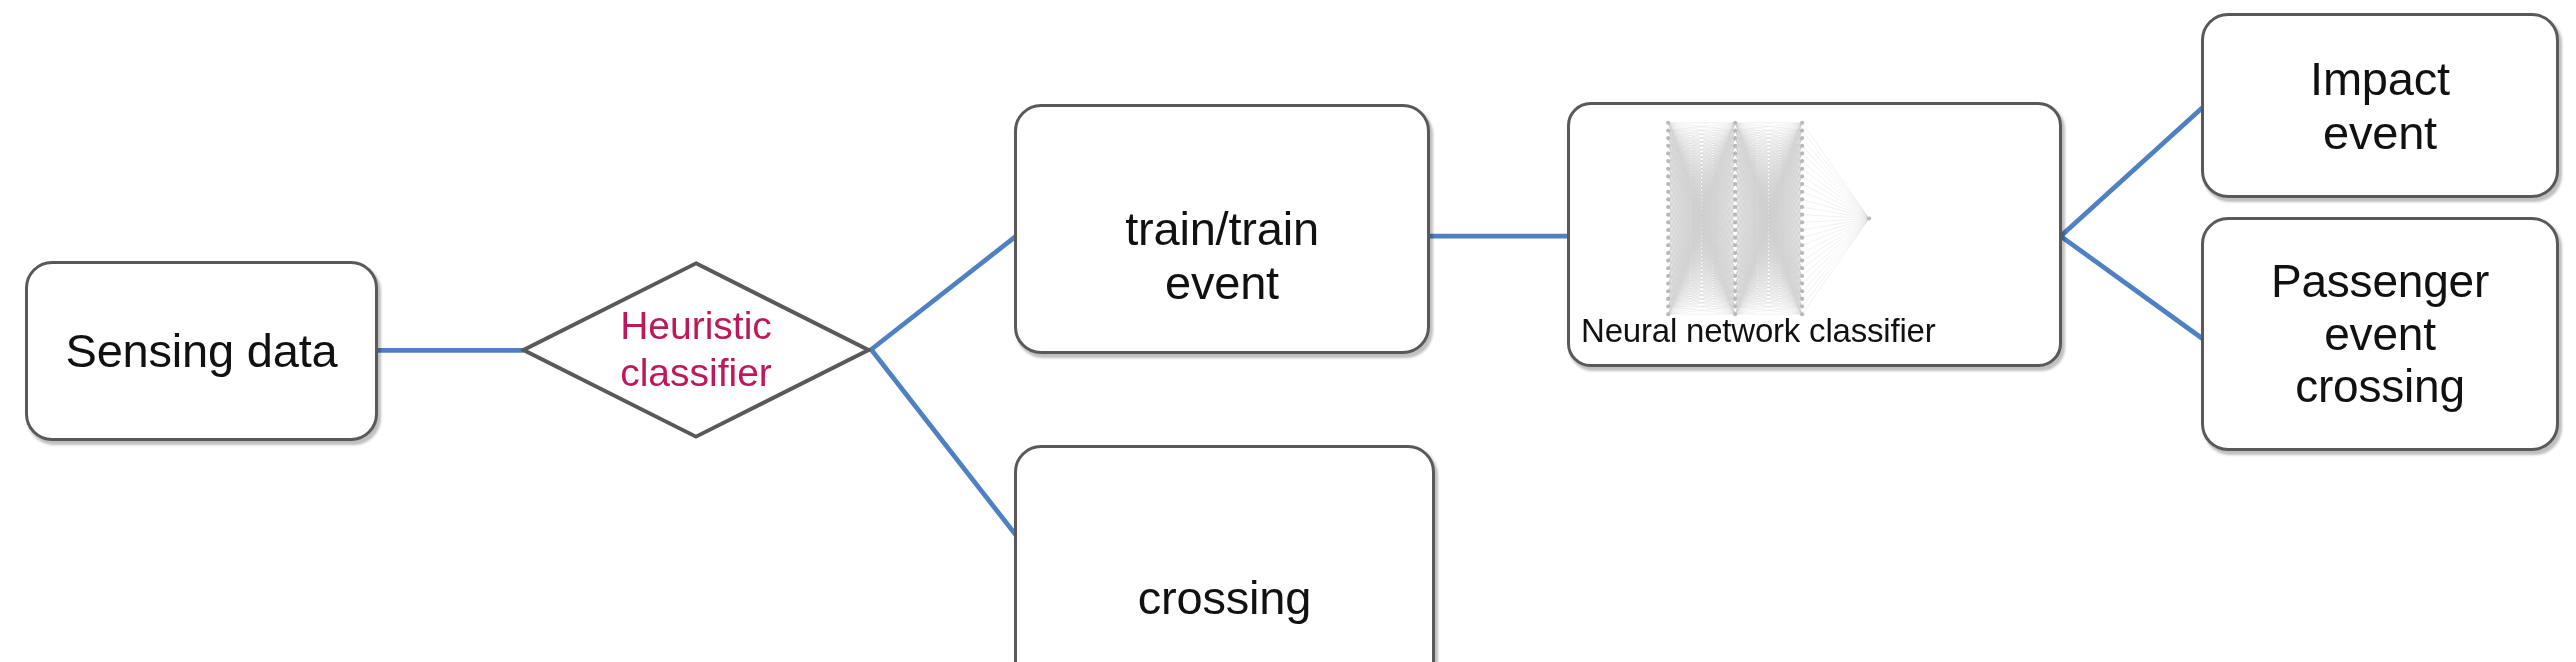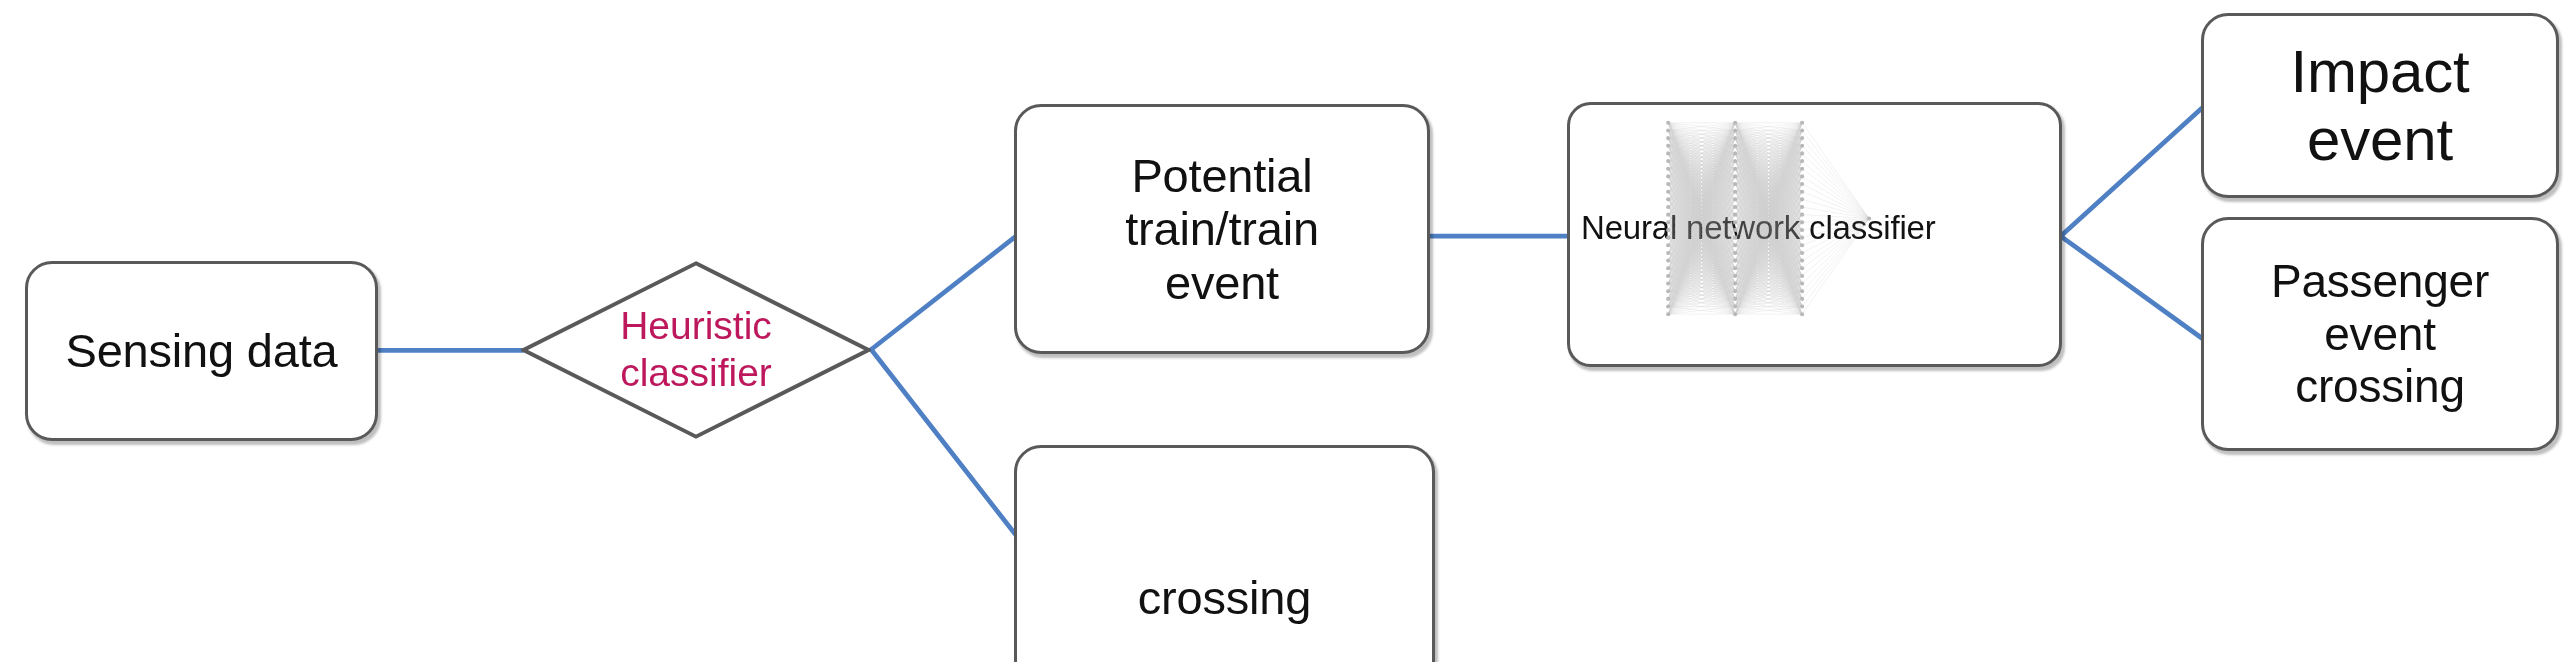--- a/index.html
+++ b/index.html
@@ -54,27 +54,28 @@
     left: 1014px; top: 104px; width: 416px; height: 250px;
     font-size: 47px;
   }
   #node-freight-crossing {
     left: 1014px; top: 445px; width: 421px; height: 252px;
     font-size: 47px;
   }
   #node-classifier {
     left: 1567px; top: 102px; width: 495px; height: 265px;
     border-radius: 23.6px;
+    align-items: flex-end;
     justify-content: flex-start;
     padding: 0 7px 14px 11px;
     font-size: 33px;
   }
   #node-impact-event {
     left: 2201px; top: 13.4px; width: 358px; height: 185px;
-    font-size: 60px;
+    font-size: 47px;
   }
   #node-passenger-crossing {
     left: 2201px; top: 217px; width: 358px; height: 234px;
     font-size: 46px;
   }
 
   
   #node-heuristic-filtering {
     position: absolute;
     left: 521px; top: 261px;
@@ -133,21 +134,21 @@
     <div class="diamond-text">
       <div>
         <div>Heuristic</div>
         <div>classifier</div>
       </div>
     </div>
   </div>
 
   <div class="node" id="node-potential-event">
     <span class="label">
-      <span>Potential</span><br>
+      <br>
       <span>train/train</span><br>
       <span>event</span>
     </span>
   </div>
 
   <div class="node" id="node-freight-crossing">
     <span class="label">
       <br>
       <span>crossing</span>
     </span>

